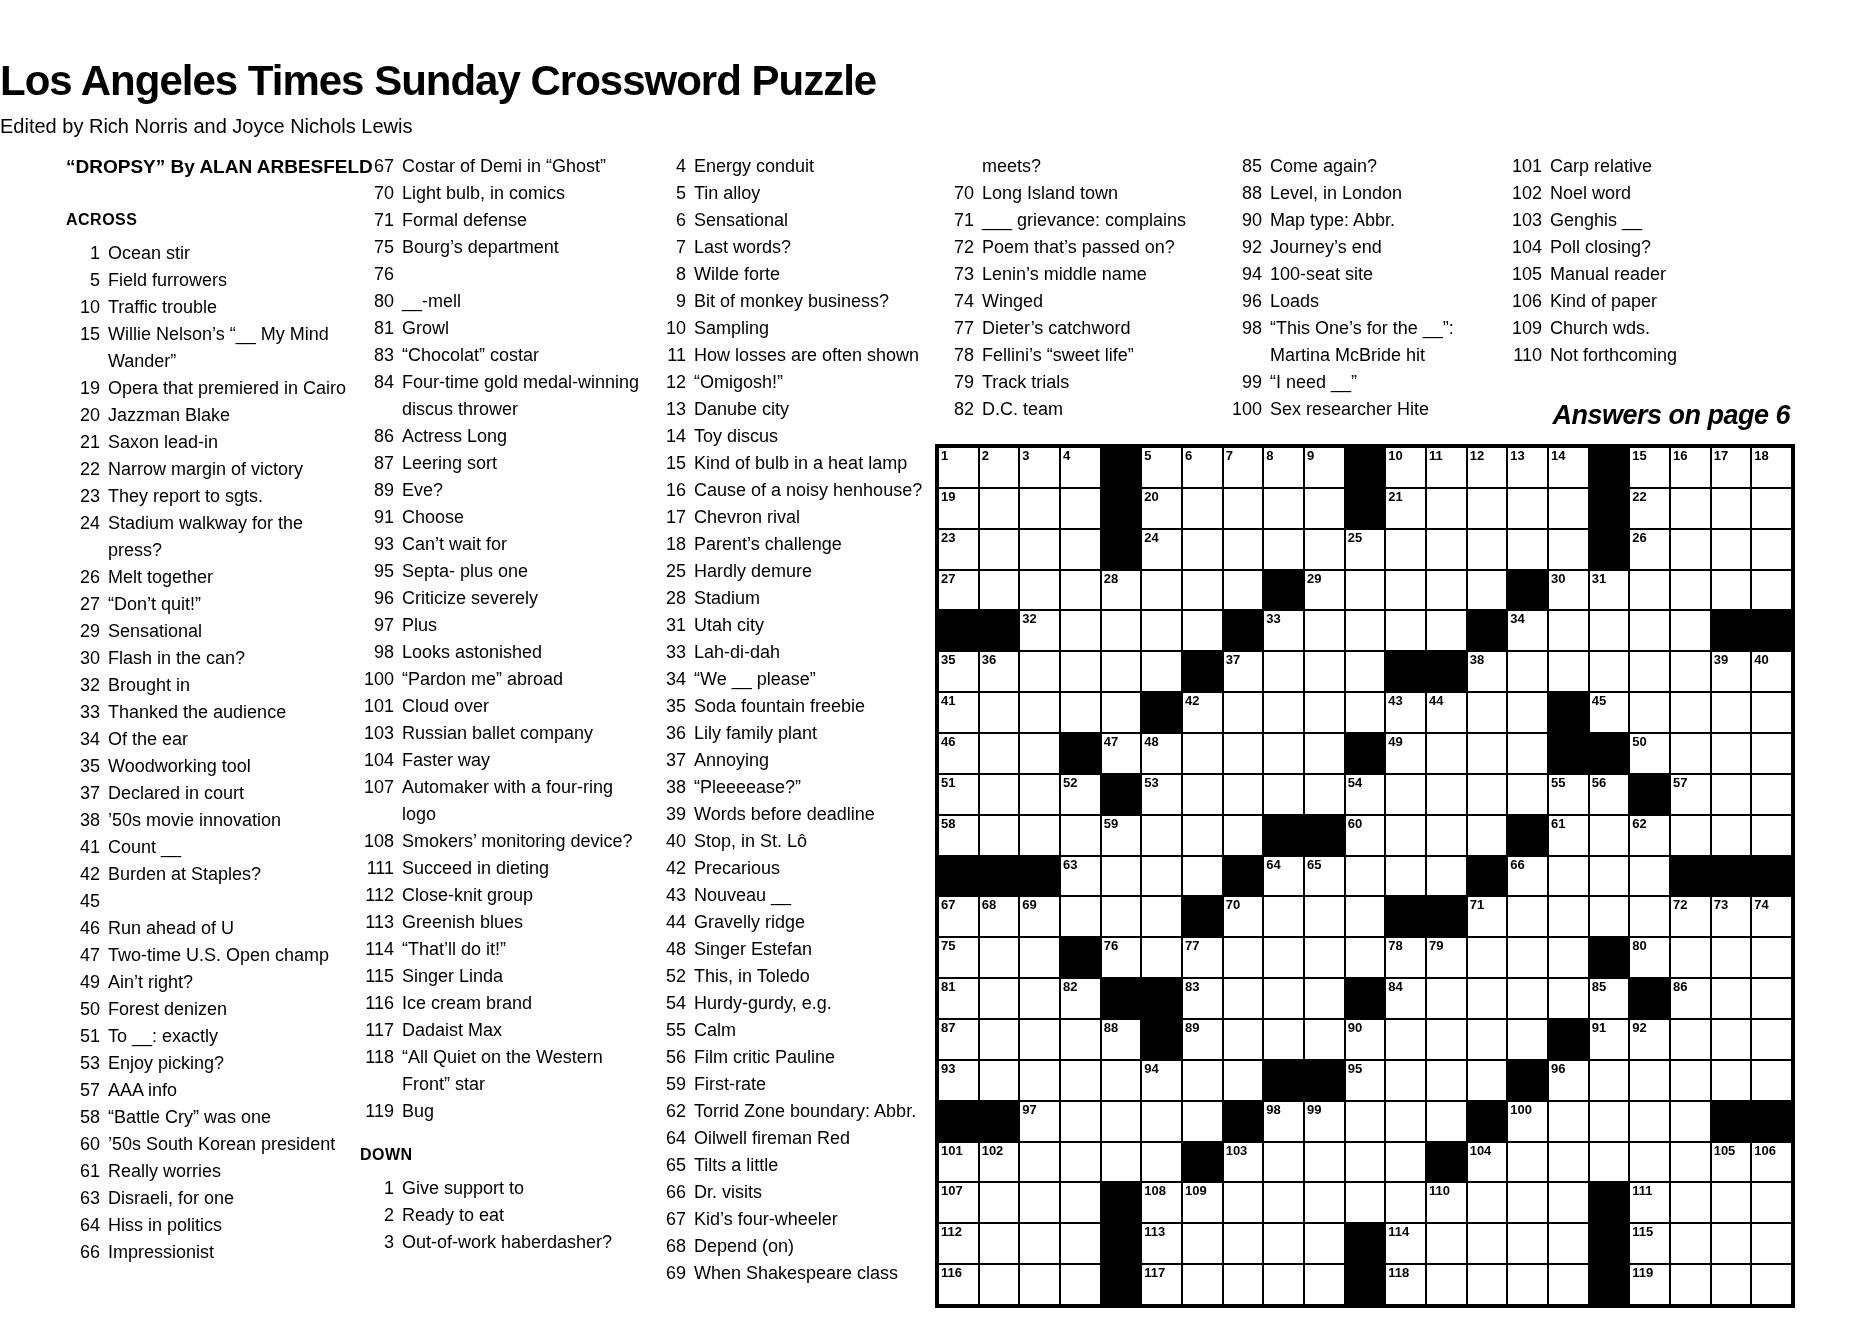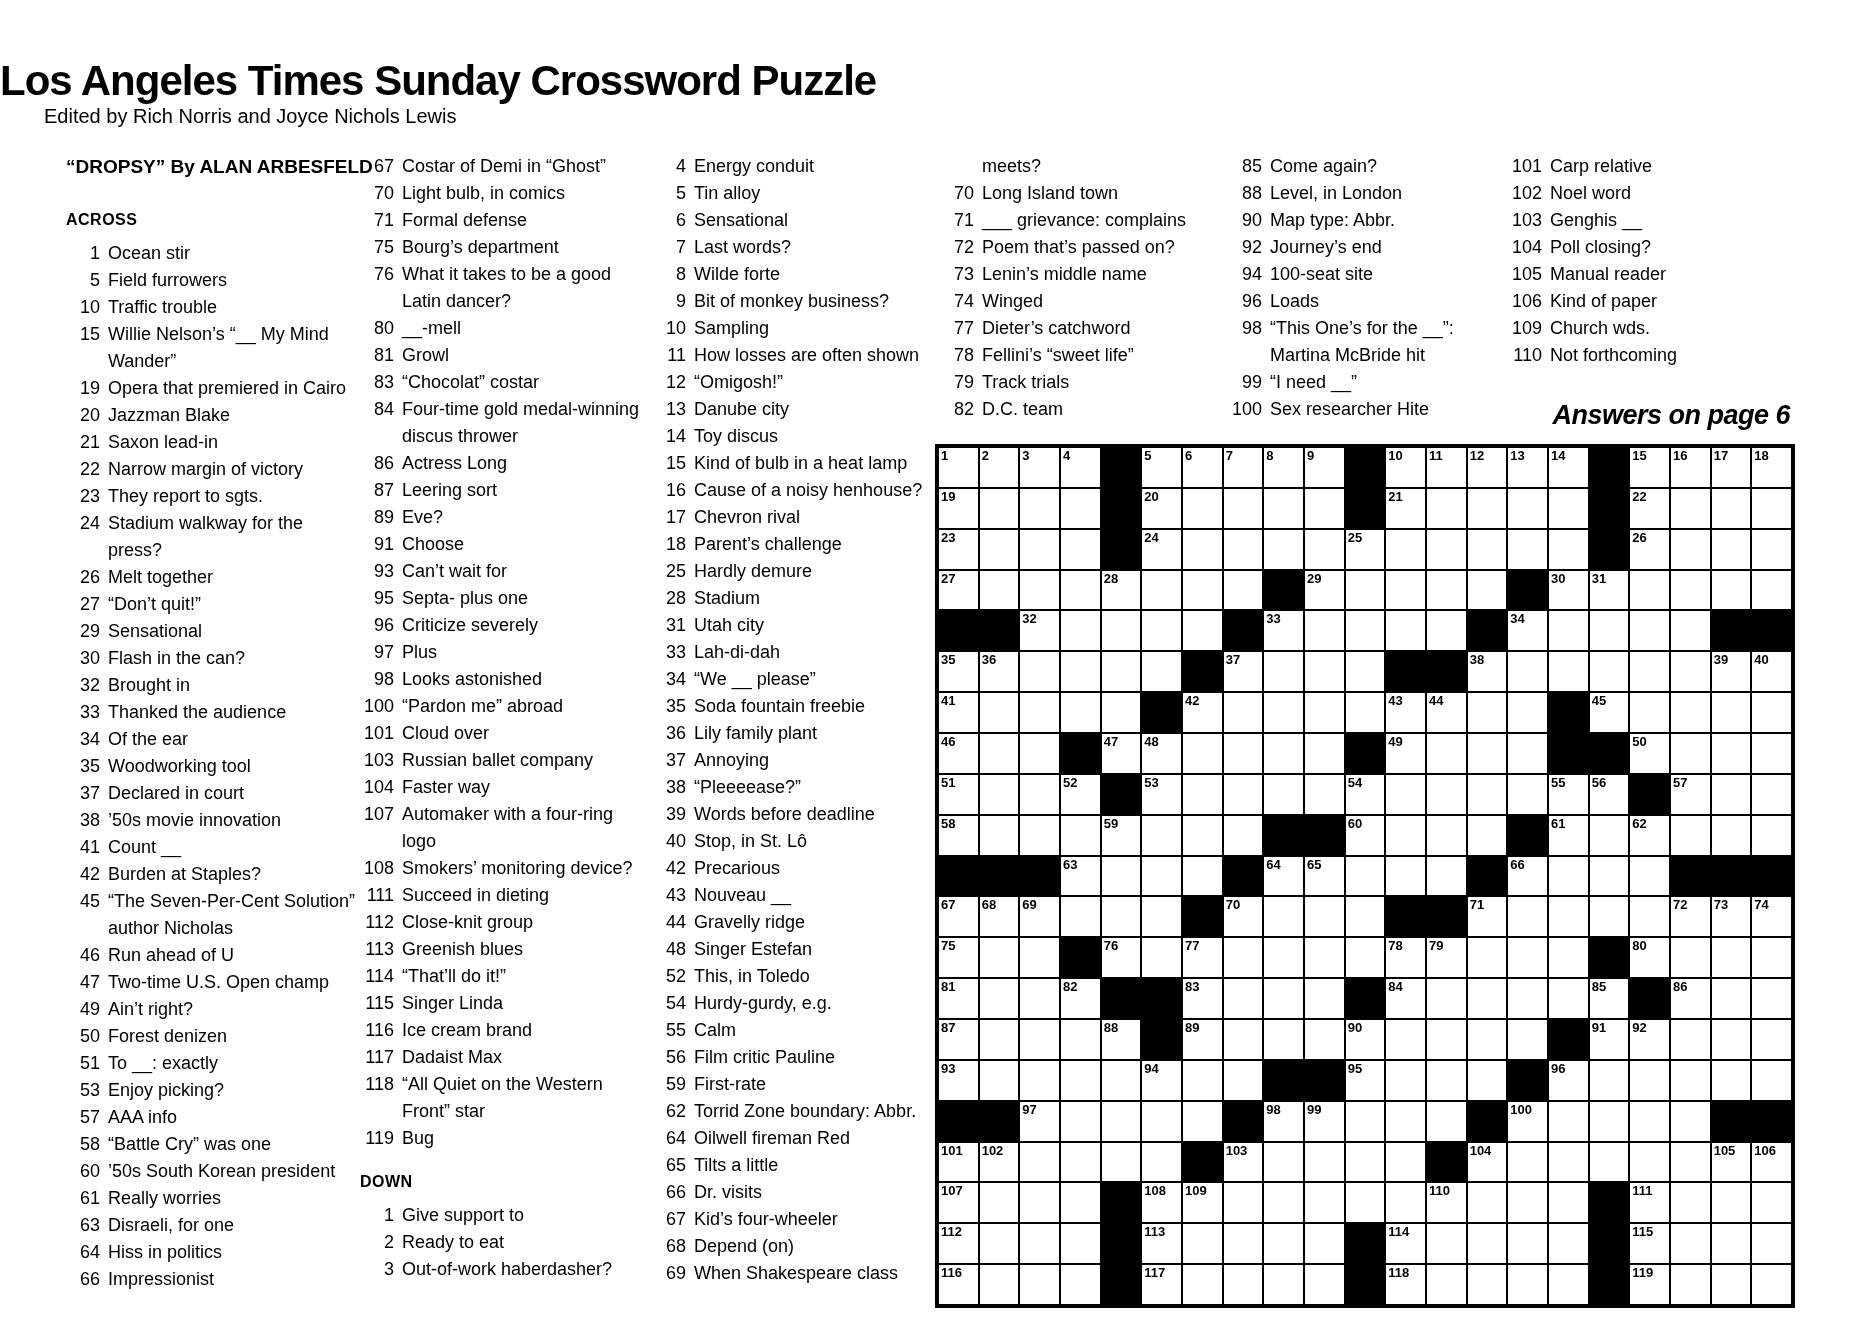--- a/index.html
+++ b/index.html
@@ -2,21 +2,21 @@
 <html><head>
 <meta charset="utf-8">
 <style>
   html,body{margin:0;padding:0;}
   body{
     width:1864px;height:1342px;position:relative;background:#ffffff;color:#000;
     font-family:"Liberation Sans", sans-serif;overflow:hidden;
   }
   .masthead{position:absolute;left:0;top:57px;width:1860px;}
   .title{font-size:42px;font-weight:bold;letter-spacing:-1px;margin:0;}
-  .subtitle{font-size:20px;padding-left:44px;}
+  .subtitle{font-size:20px;margin-top:10px;}
   .clue-col{position:absolute;top:153px;font-size:18px;line-height:27px;}
   #col1{left:66px;width:292px;}
   #col2{left:360px;width:287px;}
   #col3{left:652px;width:287px;}
   #col4{left:940px;width:292px;}
   #col5{left:1228px;width:280px;}
   #col6{left:1508px;width:280px;}
   .byline{font-weight:bold;font-size:19px;margin-bottom:26px;white-space:nowrap;}
   .section-header{font-weight:bold;font-size:16px;line-height:28px;margin-bottom:6px;letter-spacing:0.5px;}
   .down-spacer{height:16px;}
@@ -131,21 +131,20 @@
       <div class="clue">
         <span class="cnum">41</span>
         <span class="ctext">Count __</span>
       </div>
       <div class="clue">
         <span class="cnum">42</span>
         <span class="ctext">Burden at Staples?</span>
       </div>
       <div class="clue">
         <span class="cnum">45</span>
-        <span class="ctext">“The Seven-Per-Cent Solution” author Nicholas</span>
       </div>
       <div class="clue">
         <span class="cnum">46</span>
         <span class="ctext">Run ahead of U</span>
       </div>
       <div class="clue">
         <span class="cnum">47</span>
         <span class="ctext">Two-time U.S. Open champ</span>
       </div>
       <div class="clue">
@@ -208,21 +207,20 @@
       <div class="clue">
         <span class="cnum">71</span>
         <span class="ctext">Formal defense</span>
       </div>
       <div class="clue">
         <span class="cnum">75</span>
         <span class="ctext">Bourg’s department</span>
       </div>
       <div class="clue">
         <span class="cnum">76</span>
-        <span class="ctext">What it takes to be a good Latin dancer?</span>
       </div>
       <div class="clue">
         <span class="cnum">80</span>
         <span class="ctext">__-mell</span>
       </div>
       <div class="clue">
         <span class="cnum">81</span>
         <span class="ctext">Growl</span>
       </div>
       <div class="clue">

